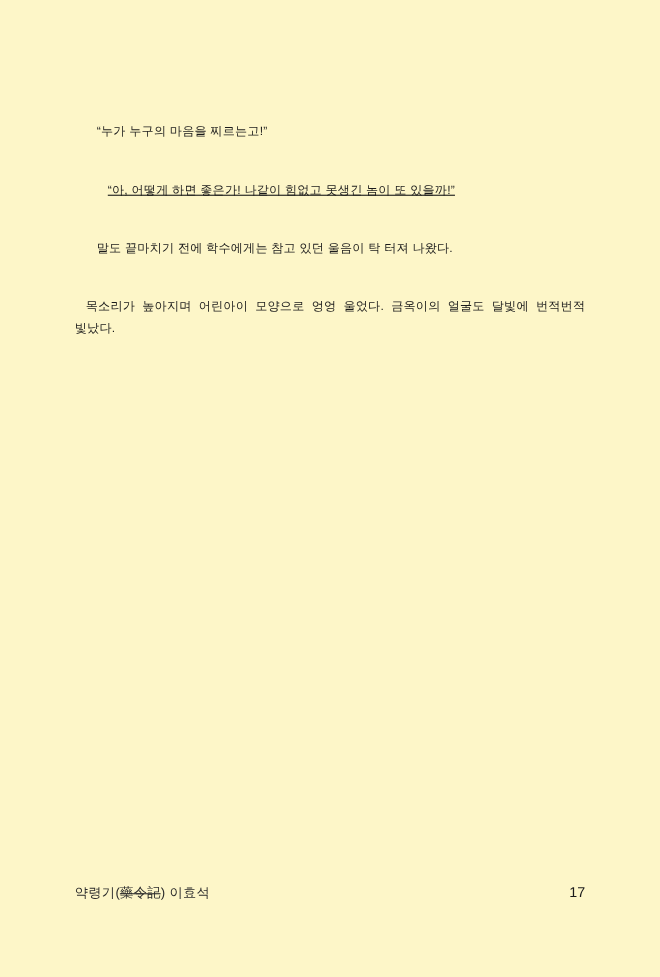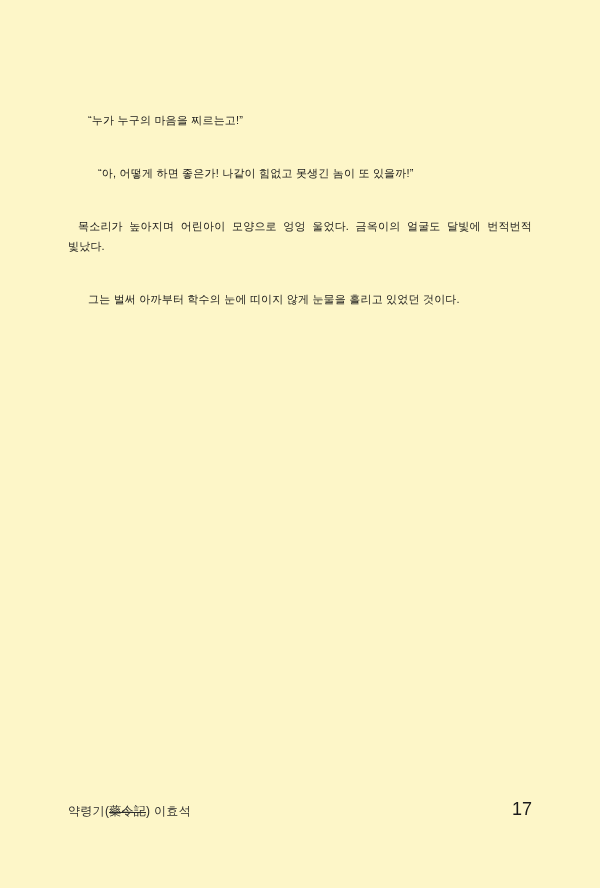--- a/index.html
+++ b/index.html
@@ -29,21 +29,21 @@
     margin: 0 0 33px 0;
     font-size: 11px;
     line-height: 1.82;
     color: #1a1a1a;
     text-align: justify;
     text-justify: inter-character;
     word-break: keep-all;
     letter-spacing: 0.2px;
   }
   .para.indent-1 { text-indent: 20px; }
-  .para.indent-2 { text-indent: 30px; }
+  .para.indent-2 { text-indent: 30px; text-decoration: underline; }
   .para.indent-0 { text-indent: 10px; }
   .footer {
     position: absolute;
     left: 68px;
     right: 68px;
     bottom: 68px;
     display: flex;
     align-items: baseline;
     justify-content: space-between;
   }
@@ -58,34 +58,34 @@
   }
   .footer-title .hanja::after {
     content: "";
     position: absolute;
     left: 0;
     right: 0;
     top: 52%;
     border-top: 1px solid #2b2b2b;
   }
   .footer-page {
-    font-size: 18px;
+    font-size: 13px;
     color: #1a1a1a;
   }
 </style>
 </head>
 <body>
 
 <div class="page">
 
   <div class="content">
     <p class="para indent-1">“누가 누구의 마음을 찌르는고!”</p>
     <p class="para indent-2">“아, 어떻게 하면 좋은가! 나같이 힘없고 못생긴 놈이 또 있을까!”</p>
+    <p class="para indent-1">말도 끝마치기 전에 학수에게는 참고 있던 울음이 탁 터져 나왔다.</p>
     <p class="para indent-0">목소리가 높아지며 어린아이 모양으로 엉엉 울었다. 금옥이의 얼굴도 달빛에 번적번적 빛났다.</p>
-    <p class="para indent-1">그는 벌써 아까부터 학수의 눈에 띠이지 않게 눈물을 흘리고 있었던 것이다.</p>
   </div>
 
   <div class="footer">
     <div class="footer-title">
       <span>약령기(</span><span class="hanja">藥令記</span><span>) 이효석</span>
     </div>
     <div class="footer-page">17</div>
   </div>
 
 </div>

